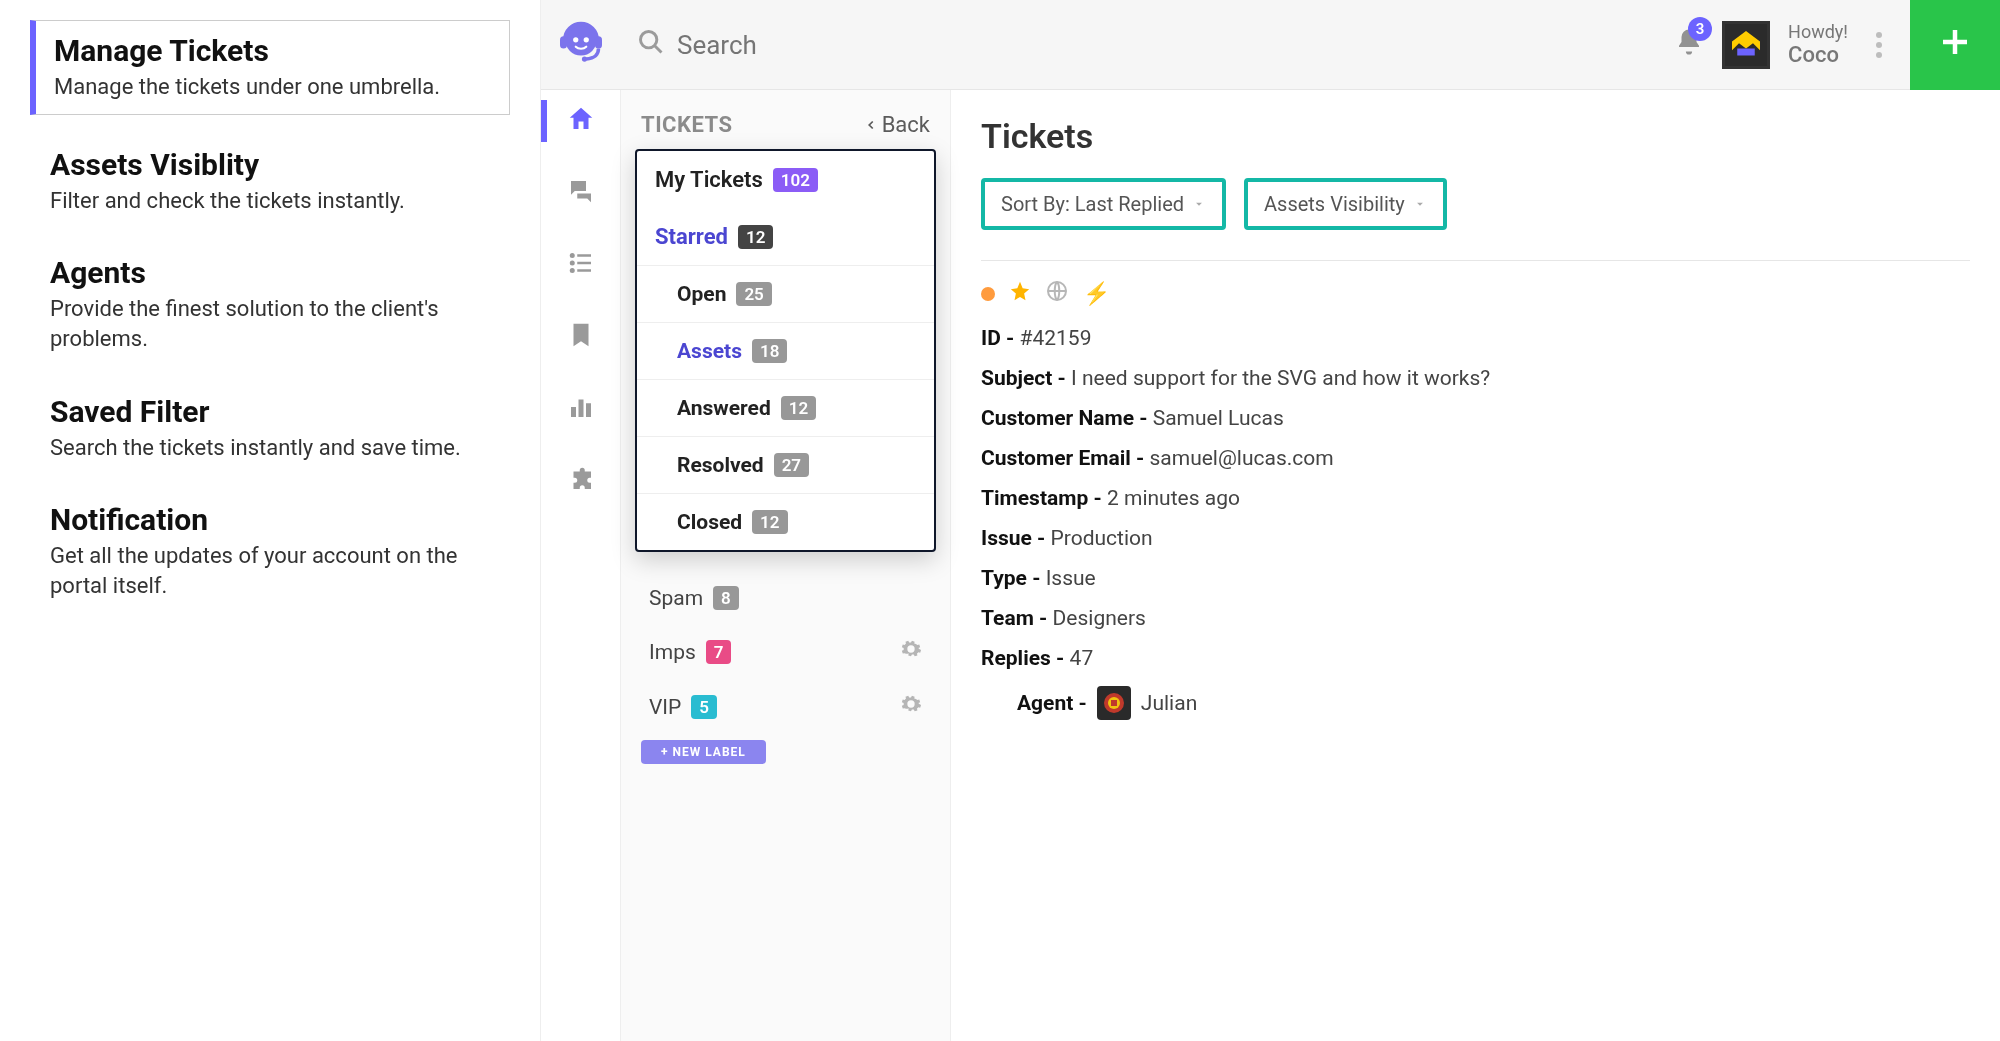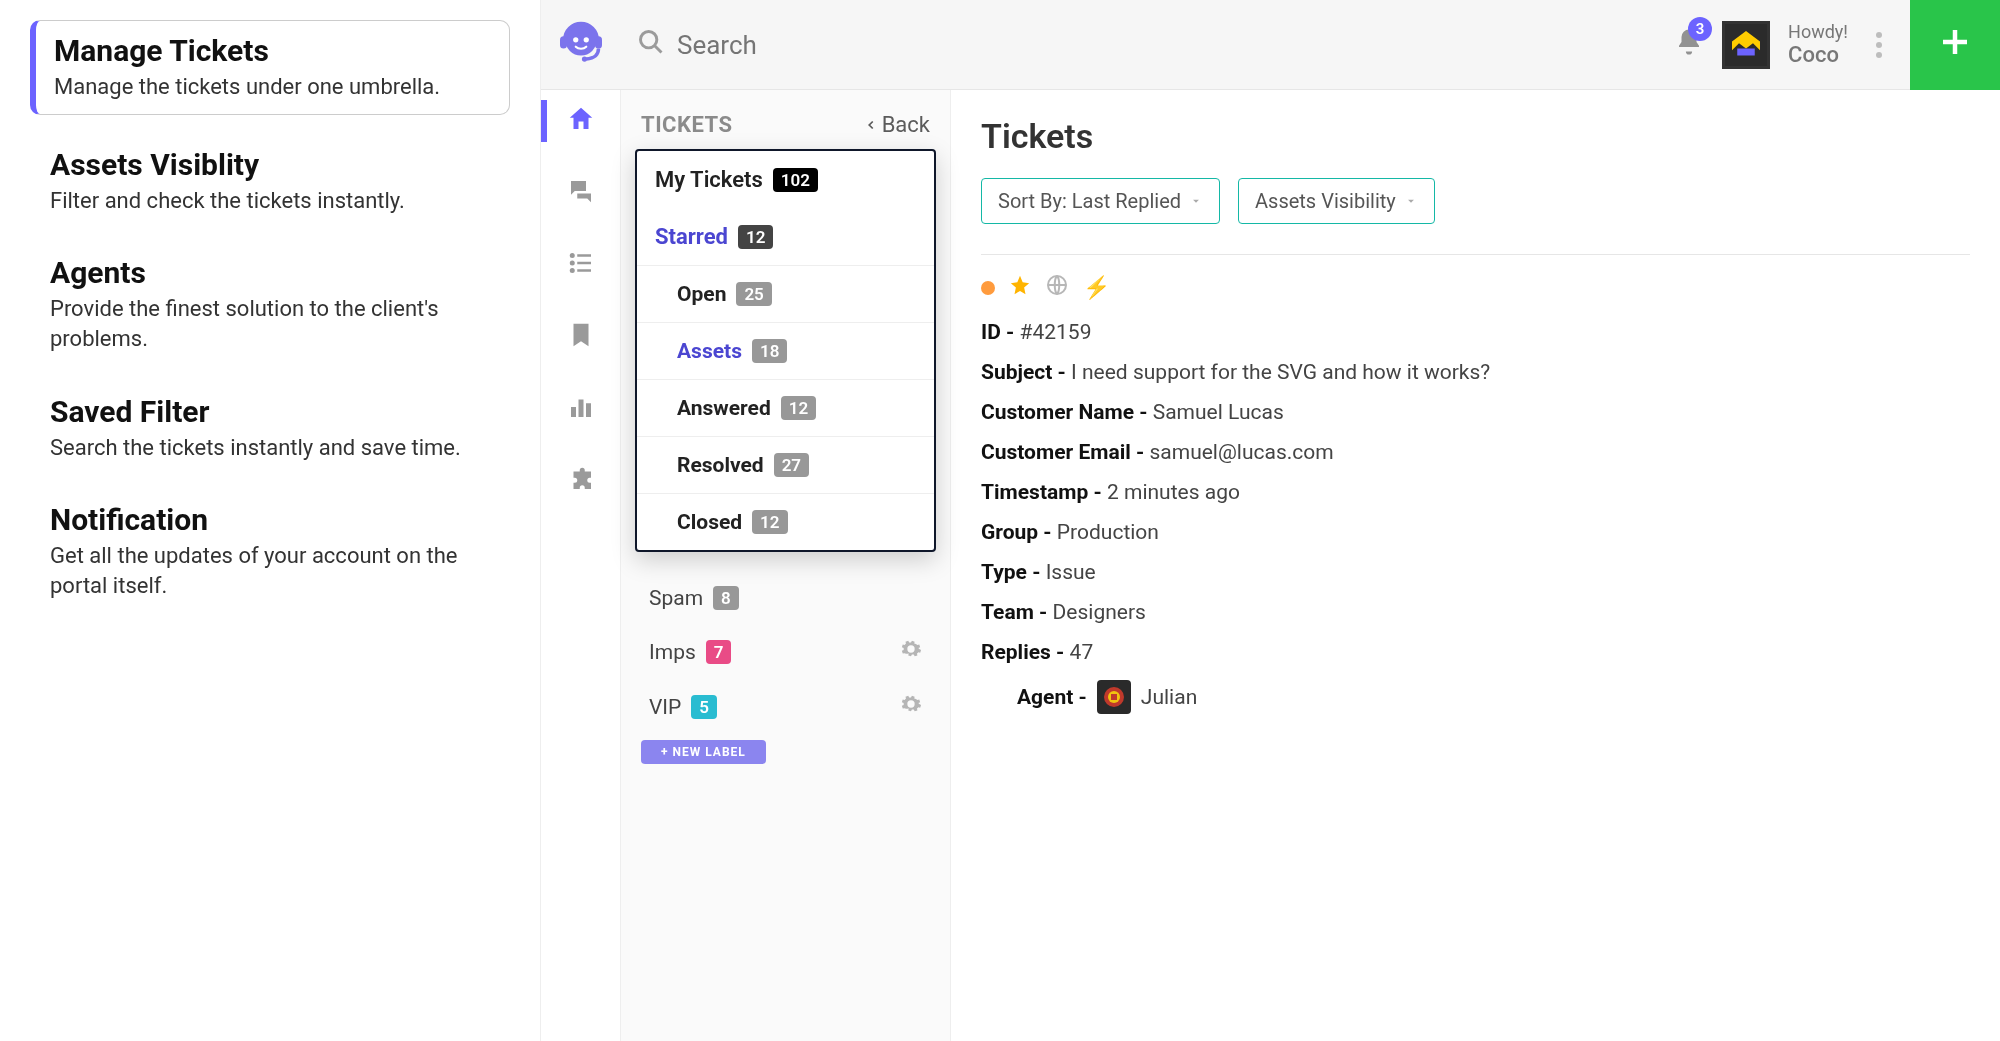--- a/index.html
+++ b/index.html
@@ -1,21 +1,21 @@
 <!DOCTYPE html>
 <html><head>
   <meta charset="utf-8">
   <style>
     * { box-sizing: border-box; margin: 0; padding: 0; font-family: -apple-system, BlinkMacSystemFont, "Segoe UI", Roboto, Helvetica, Arial, sans-serif; }
     html, body { width: 100%; height: 100%; background: #fff; }
     body { display: flex; font-size: 20px; color: #222; }
 
     
     .features { width: 540px; padding: 20px 30px; }
-    .feature { padding: 8px 20px; margin-bottom: 24px; cursor: pointer; border-radius: 10px; }
+    .feature { padding: 8px 20px; margin-bottom: 24px; cursor: pointer; }
     .feature.active { border: 1px solid #ccc; border-left: 6px solid #6c63ff; padding: 12px 18px; }
     .feature h2 { font-size: 30px; font-weight: 700; color: #111; margin-bottom: 4px; }
     .feature p { font-size: 22px; color: #333; line-height: 1.35; }
 
     
     .app { flex: 1; display: flex; flex-direction: column; border-left: 1px solid #eee; min-width: 0; }
 
     
     .topbar { height: 90px; background: #f6f6f6; border-bottom: 1px solid #e6e6e6; display: flex; align-items: center; padding: 0 0 0 0; }
     .topbar .logo { width: 80px; display:flex; align-items:center; justify-content:center; }
@@ -53,35 +53,35 @@
     .ticket-side .header .title { font-size: 22px; font-weight:700; color:#8b8b8b; letter-spacing: 0.5px; }
     .ticket-side .header .back { font-size: 22px; color:#5b5b5b; cursor:pointer; display:flex; align-items:center; gap:4px; }
     .dropdown-panel { position: relative; background:#fff; border:2px solid #0f172a; border-radius:4px; box-shadow: 0 8px 24px rgba(0,0,0,0.18); margin: 12px -6px 20px -6px; }
     .dd-item { padding: 16px 18px; display:flex; align-items:center; gap:10px; cursor:pointer; }
     .dd-item.section-head { font-size:22px; font-weight:600; color:#222; }
     .dd-item.section-head.active { color:#4b46d1; font-weight:700; }
     .dd-sub { border-top:1px solid #eee; padding: 16px 18px 16px 40px; display:flex; align-items:center; gap:10px; cursor:pointer; }
     .dd-sub .label { font-size:21px; font-weight:700; color:#222; }
     .dd-sub.active .label { color:#4b46d1; }
     .cnt { background:#989898; color:#fff; border-radius:4px; padding:2px 8px; font-size:17px; font-weight:600; }
-    .cnt.dark { background:#000000; }
+    .cnt.dark { background:#8b5cf6; }
     .cnt.dark2 { background:#444; }
     .lower-list .row { display:flex; align-items:center; justify-content:space-between; padding: 14px 8px; }
     .lower-list .row .left { display:flex; align-items:center; gap:10px; }
     .lower-list .row .label { font-size:21px; color:#444; }
     .gear svg { width:22px; height:22px; color:#b5b5b5; }
     .cnt.pink { background:#e94b86; }
     .cnt.cyan { background:#29bcd1; }
     .newlabel-btn { margin-top: 6px; background:#8b85ef; color:#fff; font-size:12px; font-weight:700; letter-spacing:1px; padding: 5px 20px; border-radius:4px; display:inline-block; cursor:pointer; }
 
     
     .ticket-main { flex:1; padding: 26px 30px; overflow-y:auto; }
     .ticket-main h1 { font-size: 34px; font-weight:600; color:#333; margin-bottom: 22px; }
     .controls { display:flex; gap:18px; margin-bottom: 30px; }
-    .select-like { border:1px solid #14b8a6; border-radius:4px; padding: 10px 16px; font-size:20px; color:#555; display:flex; align-items:center; gap:8px; cursor:pointer; }
+    .select-like { border:4px solid #14b8a6; border-radius:4px; padding: 10px 16px; font-size:20px; color:#555; display:flex; align-items:center; gap:8px; cursor:pointer; }
     .select-like svg { width:14px; height:14px; color:#aaa; }
     .divider { border-top:1px solid #e6e6e6; margin-bottom: 18px; }
     .status-row { display:flex; align-items:center; gap:14px; margin-bottom: 18px; }
     .dot { width:14px; height:14px; border-radius:50%; background:#ff9b3d; }
     .star svg { width:22px; height:22px; color:#ffb400; }
     .globe svg { width:24px; height:24px; color:#b7b7b7; }
     .bolt { font-size:22px; color:#222; }
     .kv { font-size:21px; color:#444; margin-bottom: 16px; }
     .kv b { color:#111; font-weight:700; }
     .agent-row { display:flex; align-items:center; gap:10px;margin-left:36px; }
@@ -308,21 +308,21 @@
               <circle cx="12" cy="12" r="9"></circle>
               <path d="M3 12h18M12 3c3 3 3 15 0 18M12 3c-3 3-3 15 0 18"></path>
             </svg></span>
         <span class="bolt">⚡</span>
       </div>
       <div class="kv"><b>ID - </b><span>#42159</span></div>
       <div class="kv"><b>Subject - </b><span>I need support for the SVG and how it works?</span></div>
       <div class="kv"><b>Customer Name - </b><span>Samuel Lucas</span></div>
       <div class="kv"><b>Customer Email - </b><span>samuel@lucas.com</span></div>
       <div class="kv"><b>Timestamp - </b><span>2 minutes ago</span></div>
-      <div class="kv"><b>Group - </b><span>Production</span></div>
+      <div class="kv"><b>Issue - </b><span>Production</span></div>
       <div class="kv"><b>Type - </b><span>Issue</span></div>
       <div class="kv"><b>Team - </b><span>Designers</span></div>
       <div class="kv"><b>Replies - </b><span>47</span></div>
       <div class="kv agent-row">
         <b>Agent - </b>
         <span class="agent-avatar">
             <svg viewBox="0 0 24 24">
               <circle cx="12" cy="12" r="10" fill="#c0392b"></circle>
               <circle cx="12" cy="12" r="6" fill="#f1c40f"></circle>
               <rect x="9" y="9" width="6" height="6" fill="#c0392b"></rect>

